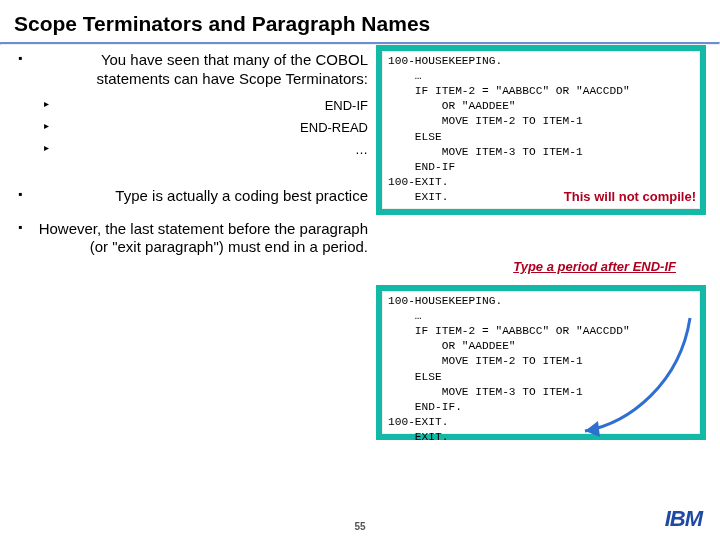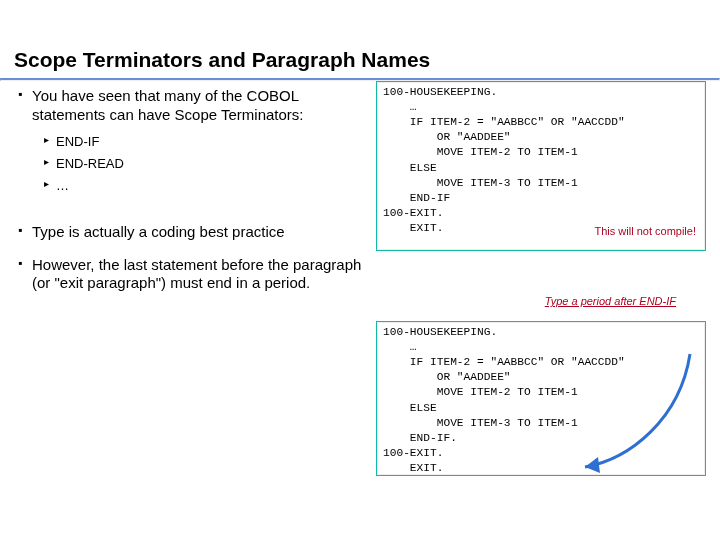--- a/index.html
+++ b/index.html
@@ -1,33 +1,33 @@
 <!DOCTYPE html>
 <html><head>
 <meta charset="utf-8">
 <style>
   * { box-sizing: border-box; margin: 0; padding: 0; }
   html, body { width: 720px; height: 540px; font-family: Arial, Helvetica, sans-serif; background: #fff; color: #000; }
   .slide { position: relative; width: 720px; height: 540px; }
-  .title { font-size: 21px; font-weight: bold; padding: 12px 14px 6px; margin-top: 36px; }
+  .title { font-size: 21px; font-weight: bold; padding: 12px 14px 6px; }
   .rule  { height: 0; border-top: 2px solid #6a8ed6; margin: 0; }
   .body  { position: relative; padding: 8px 0 0 0; height: 460px; }
-  .left  { position: absolute; left: 18px; top: 6px; width: 350px; }
+  .left  { position: absolute; left: 18px; top: 6px; width: 350px; text-align: right; }
   .bullet1 { font-size: 15px; line-height: 1.25; margin-bottom: 6px; padding-left: 14px; position: relative; }
   .bullet1::before { content: "▪"; position: absolute; left: 0; top: 0; font-size: 12px; }
   .sublist { margin: 4px 0 10px 26px; }
   .bullet2 { font-size: 13px; line-height: 1.7; padding-left: 12px; position: relative; }
   .bullet2::before { content: "▸"; position: absolute; left: 0; top: 0; font-size: 10px; color: #000; }
   .codebox { position: absolute; right: 14px; width: 330px;
              font-family: "Courier New", monospace; font-size: 11.2px; line-height: 1.35;
-             border: 1px solid #14b8a6; background: #fff; padding: 3px 6px 4px; white-space: pre; color: #000;
+             border: 6px solid #14b8a6; background: #fff; padding: 3px 6px 4px; white-space: pre; color: #000;
              box-shadow: inset 0 0 0 1px #eee; }
   #code1 { top: 0; height: 170px; }
   #code2 { top: 240px; height: 155px; }
-  .note-red { position: absolute; color: #b00020; font-weight: normal; font-size: 11px; }
+  .note-red { position: absolute; color: #b00020; font-weight: bold; font-size: 13px; }
   #note1 { right: 24px; top: 144px; }
   #note2 { right: 44px; top: 214px; font-style: italic; text-decoration: underline; }
   .arrow { position: absolute; pointer-events: none; }
   #arrow1 { right: 20px; top: 268px; width: 130px; height: 130px; }
   #arrow1 svg { width: 100%; height: 100%; }
   .pagenum { position: absolute; left: 50%; transform: translateX(-50%); bottom: 8px; font-size: 10px; color: #555; font-weight: bold; }
   .ibm { position: absolute; right: 18px; bottom: 8px; font-family: "Arial Black", sans-serif;
          font-weight: 900; letter-spacing: -1px; color: #1f4aa3; font-size: 22px; font-style: italic; }
 </style>
 </head>

